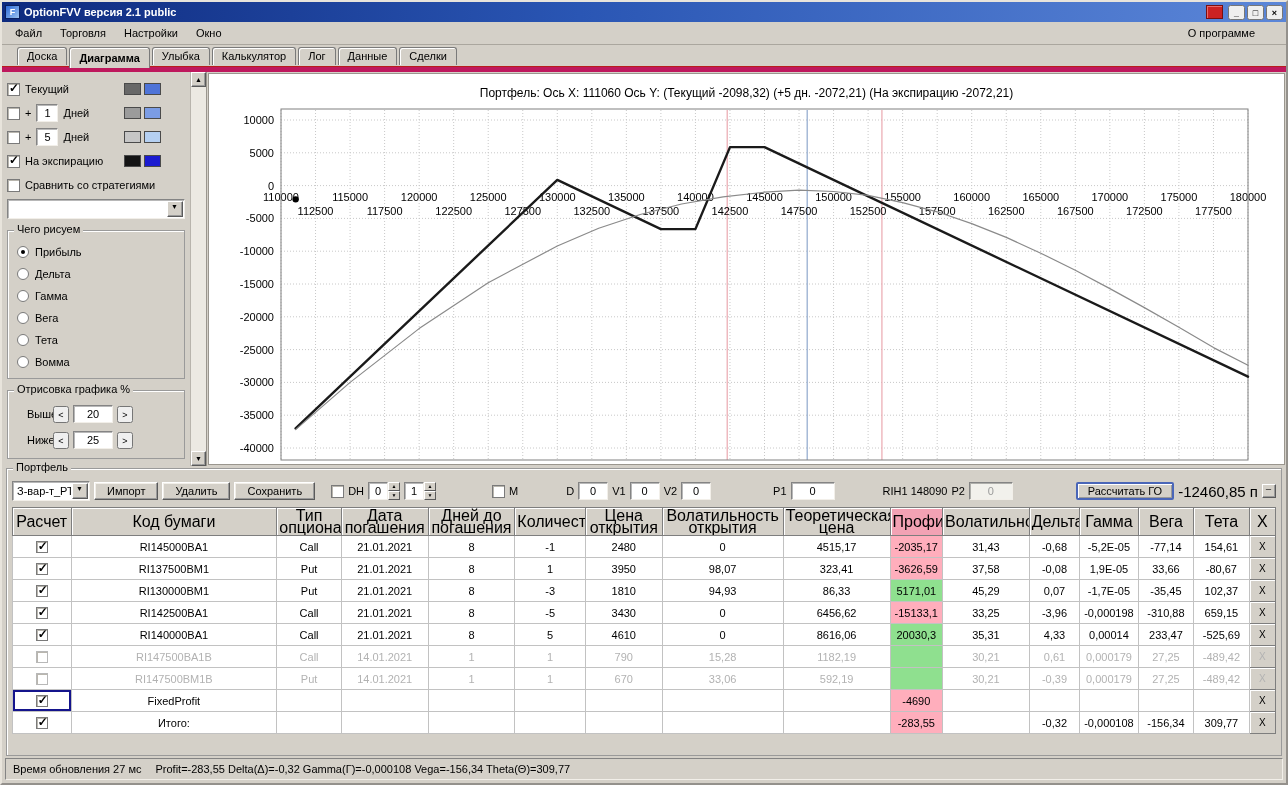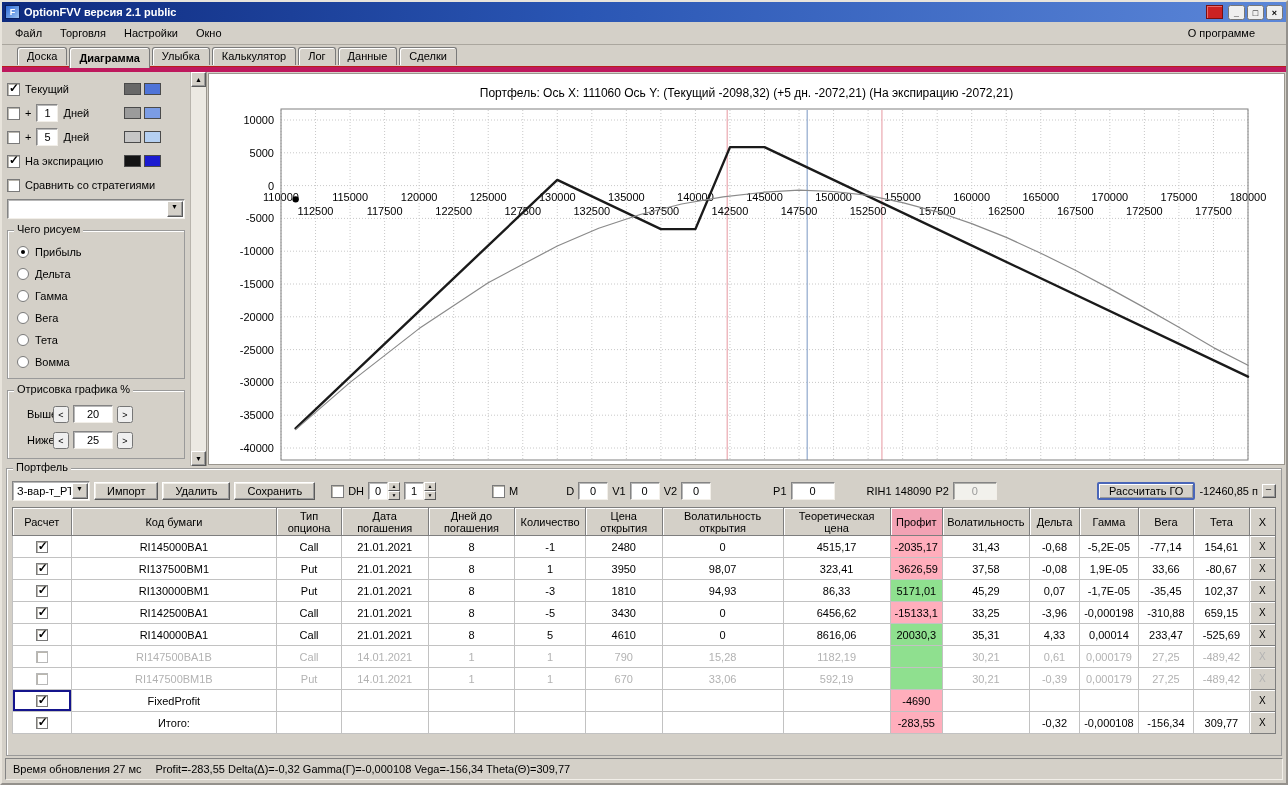--- a/index.html
+++ b/index.html
@@ -71,29 +71,29 @@
 .cbrow{display:flex;align-items:center;gap:4px;}
 .spinbox{display:flex;align-items:center;}
 .field.tiny2{width:20px;height:18px;}
 .spincol{display:inline-flex;flex-direction:column;width:12px;height:18px;}
 .spincol i{flex:1;background:#d4d0c8;border:1px solid;border-color:#fff #5a5a5a #5a5a5a #fff;font-style:normal;font-size:5px;line-height:7px;text-align:center;cursor:pointer;}
 .spincol i.su::after{content:"▲";}
 .spincol i.sd::after{content:"▼";}
 .fl{white-space:nowrap;}
 .field.small{width:30px;}
 .field.med{width:44px;}
-.margin-val{white-space:nowrap;font-size:11px;}
+.margin-val{white-space:nowrap;font-size:15px;}
 .mini-box{width:14px;height:14px;background:#d4d0c8;border:1px solid;border-color:#fff #5a5a5a #5a5a5a #fff;box-shadow:inset -1px -1px 0 #9a9a9a;position:relative;}
 .mini-box::after{content:"_";position:absolute;left:3px;top:-5px;font-size:9px;}
-.ml14{margin-left:12px;}.ml56{margin-left:52px;}.ml46{margin-left:44px;}.ml60{margin-left:58px;}.ml34{margin-left:28px;}.mlauto{margin-left:auto;}
+.ml14{margin-left:12px;}.ml56{margin-left:52px;}.ml46{margin-left:44px;}.ml60{margin-left:58px;}.ml34{margin-left:44px;}.mlauto{margin-left:auto;}
 
 
 .ptable-wrap{overflow:hidden;}
 table.ptable{border-collapse:collapse;table-layout:fixed;width:100%;background:#fff;}
-.ptable th{background:#d4d0c8;border:1px solid #7e7e7e;box-shadow:inset 1px 1px 0 #fff;font-weight:normal;font-size:11px;line-height:12px;height:28px;padding:1px 2px;white-space:normal;overflow:hidden;}
+.ptable th{background:#d4d0c8;border:1px solid #7e7e7e;box-shadow:inset 1px 1px 0 #fff;font-weight:normal;font-size:16px;line-height:12px;height:28px;padding:1px 2px;white-space:normal;overflow:hidden;}
 .ptable th.h-profit{background:#f2a2b4;}
 .ptable td{border:1px solid #c2c2c2;height:22px;padding:0 2px;text-align:center;white-space:nowrap;overflow:hidden;font-size:11px;}
 .ptable td.neg{background:#ffaebc;}
 .ptable td.pos{background:#8fe08f;}
 .ptable tr.off td{color:#b2b2b2;}
 .ptable tr.off .cb{border-color:#b8b8b8;}
 .ptable td.c-check{text-align:center;}
 .ptable td.c-check .cb{vertical-align:middle;width:12px;height:12px;}
 .ptable td.c-check.sel{box-shadow:inset 0 0 0 2px #14148c;}
 .ptable td.c-x{background:#d4d0c8;border:1px solid #7e7e7e;box-shadow:inset 1px 1px 0 #fff;cursor:pointer;font-size:10px;}

